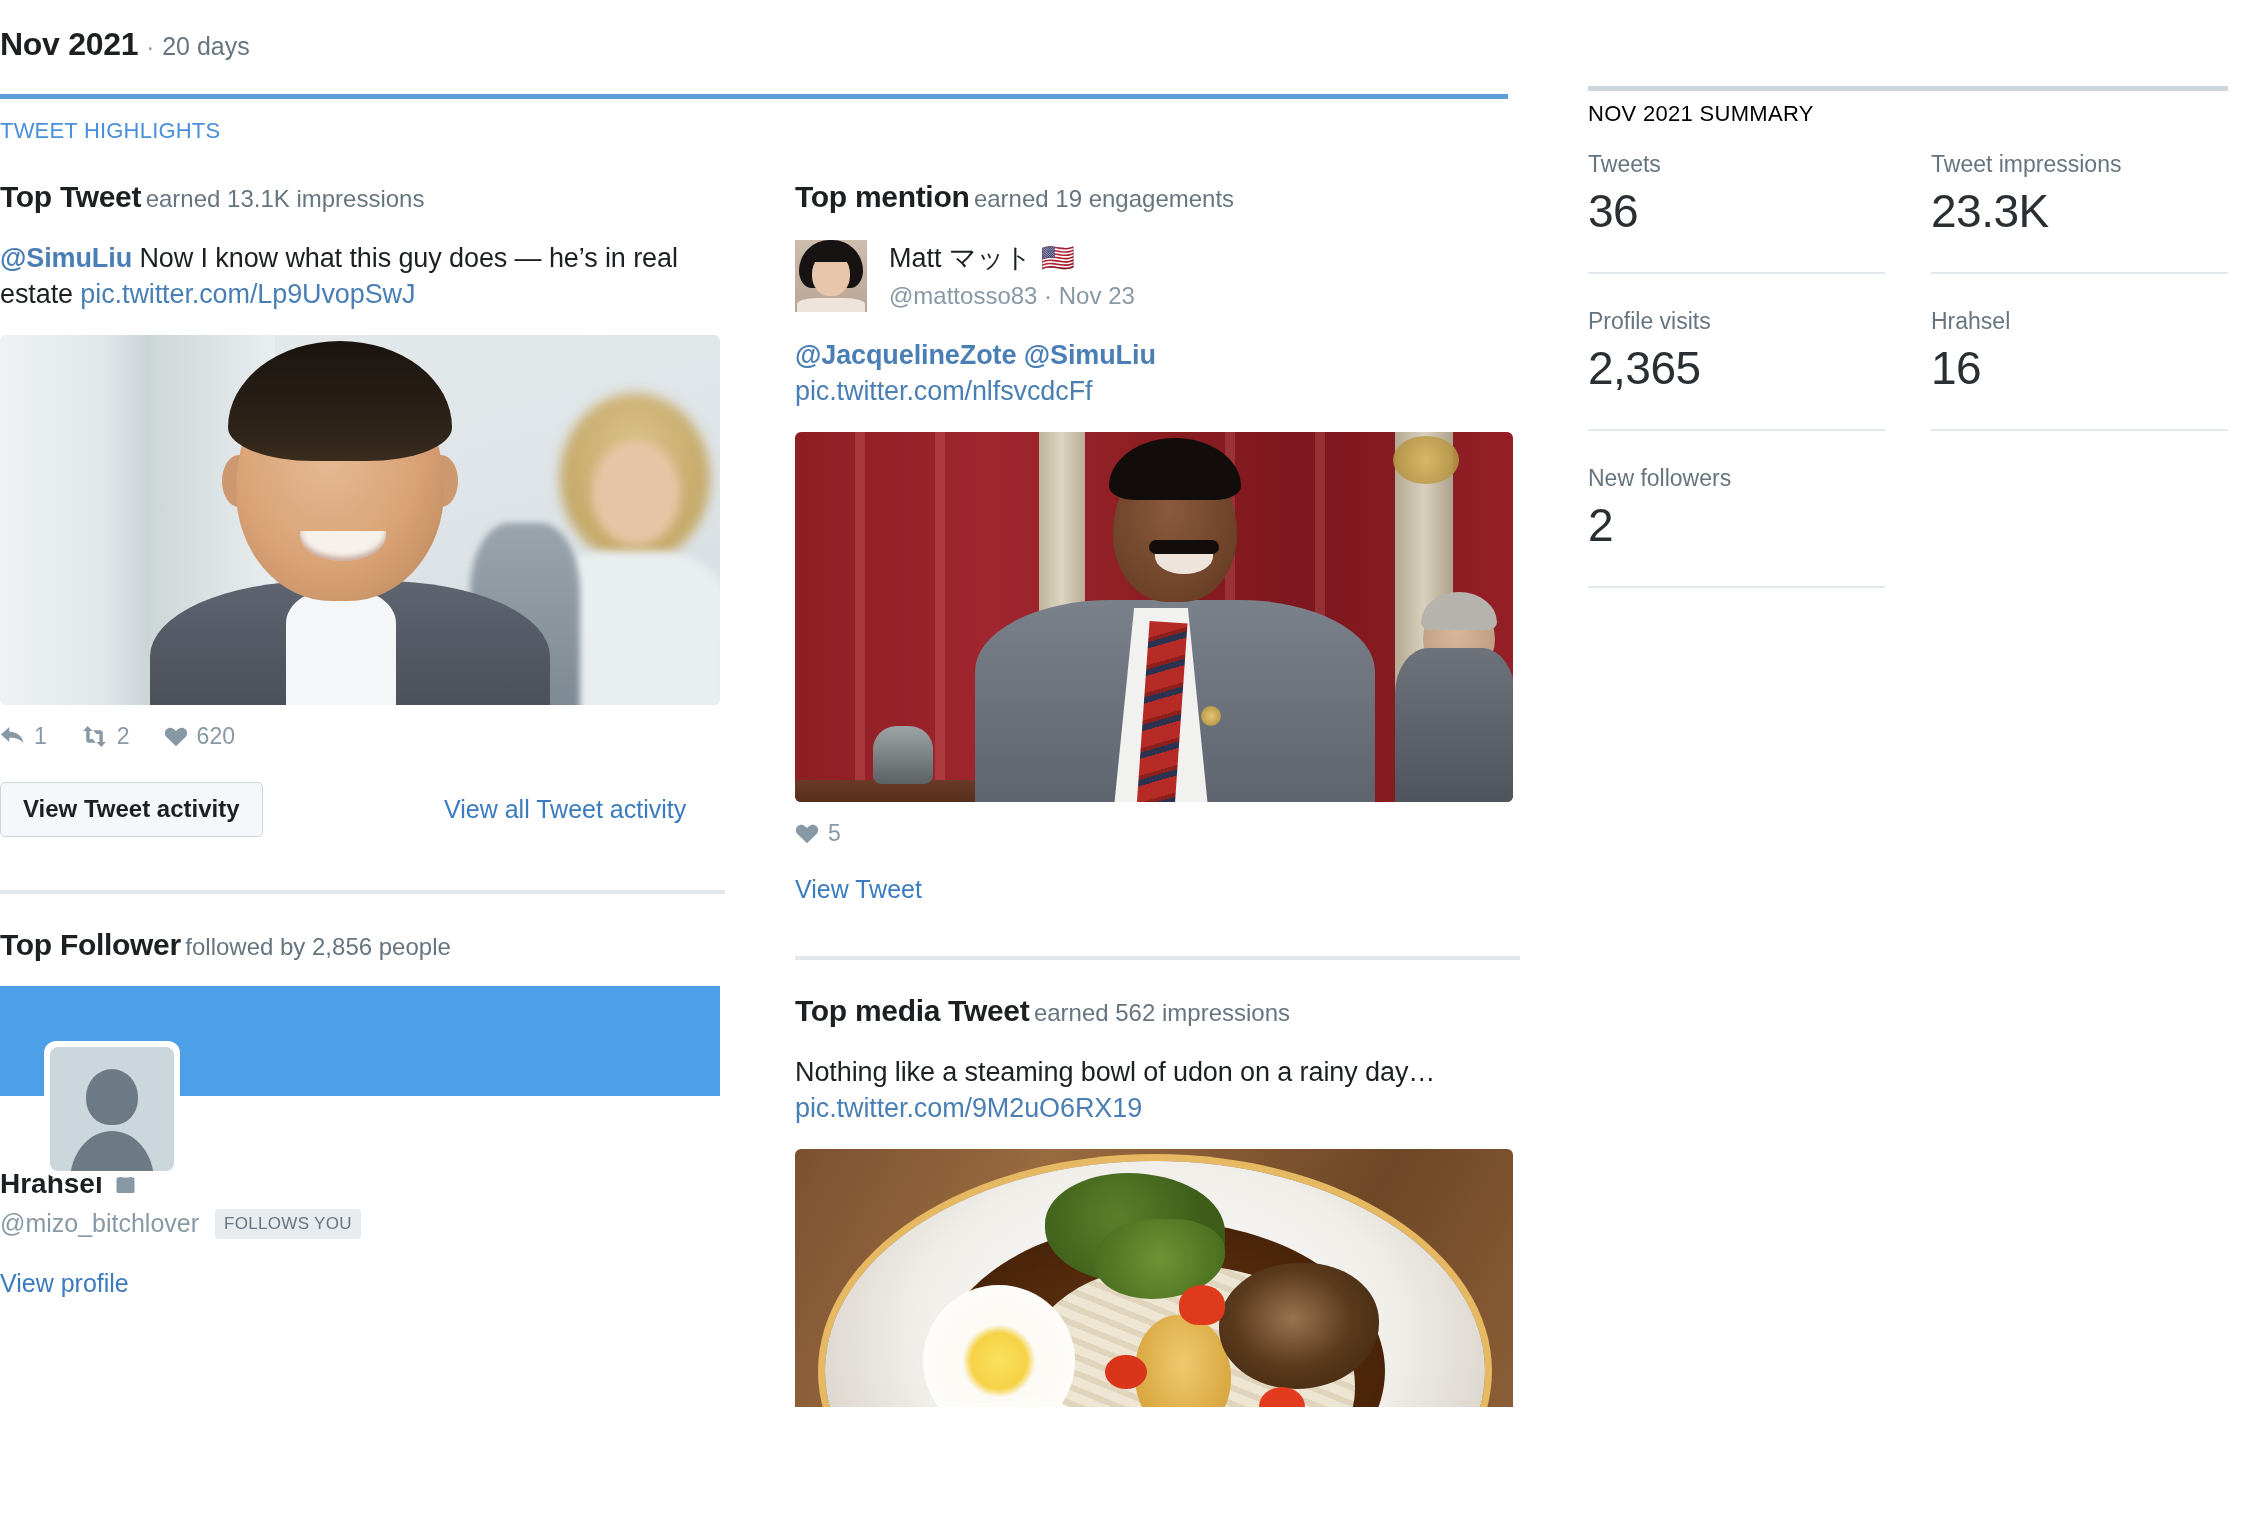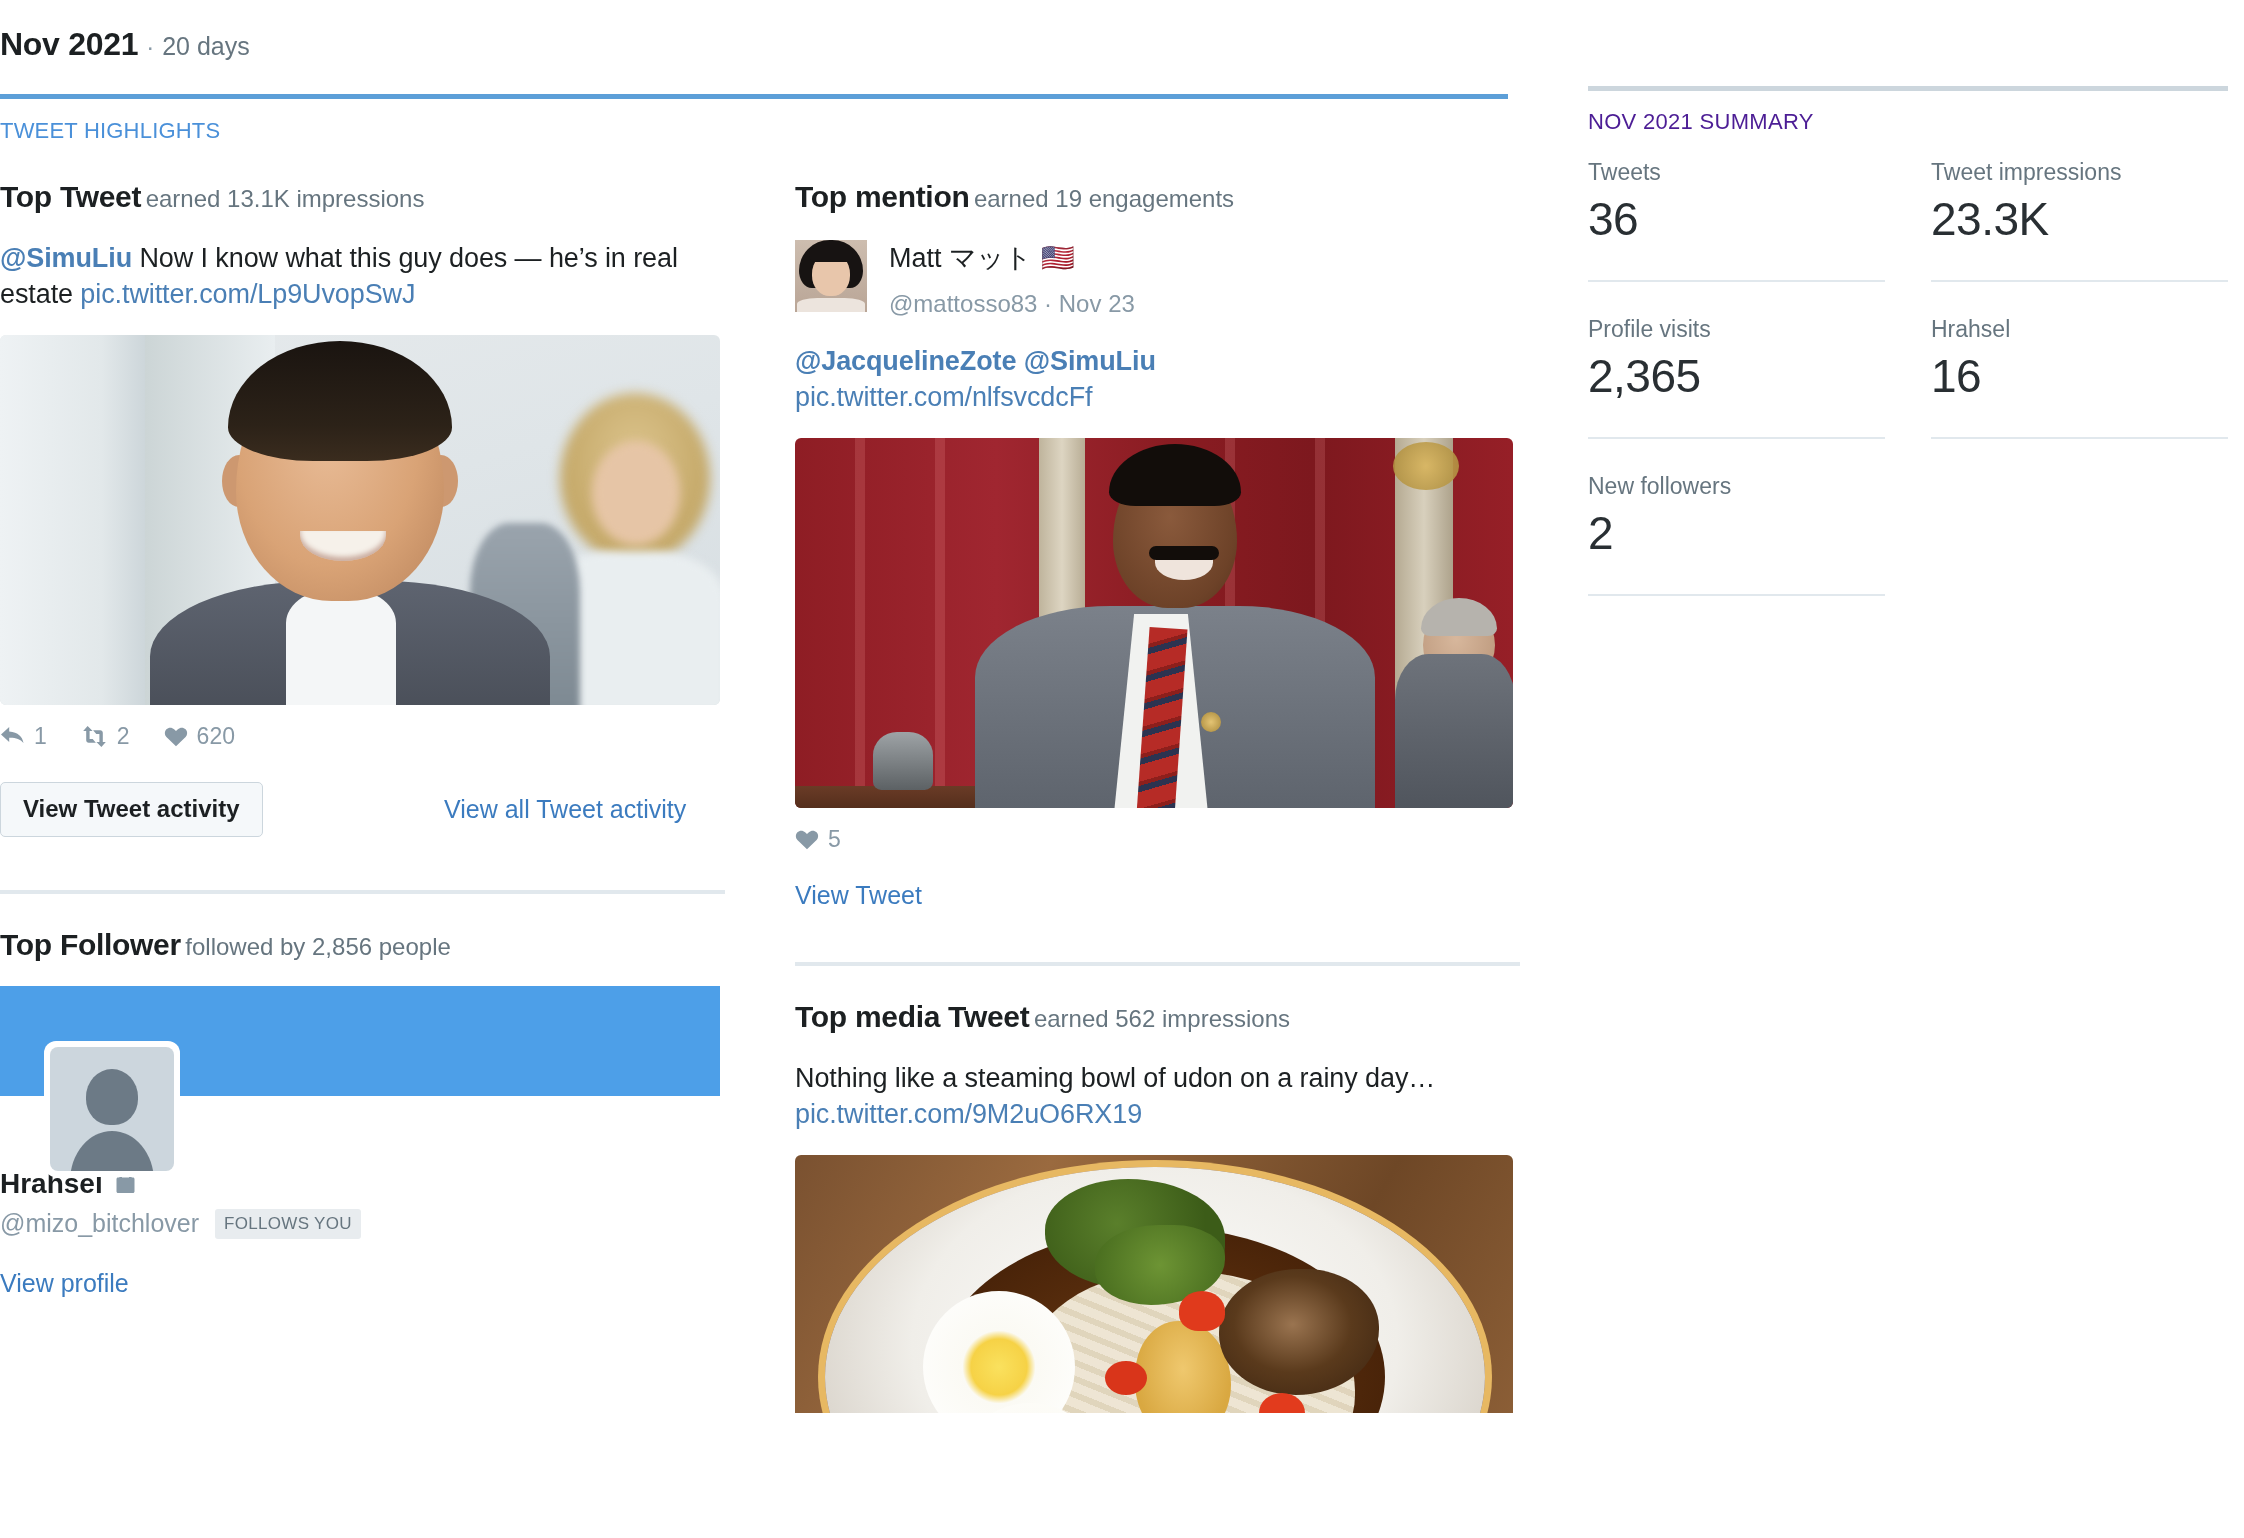--- a/index.html
+++ b/index.html
@@ -182,21 +182,21 @@
     background:#171312; border-radius: 6px;
   }
   .mention-avatar .m-body {
     position:absolute; left:2px; top:58px; width:68px; height:20px;
     background:#ece4dd; border-radius: 30% 30% 0 0;
   }
   .mention-name {
     font-size: 27px; font-weight: normal; color: #1c2022;
     display: flex; align-items: center; gap: 9px;
   }
-  .mention-handle { color: #8899a6; font-size: 24px; margin-top: 14px; }
+  .mention-handle { color: #8899a6; font-size: 24px; margin-top: 6px; }
 
   
   .mention-img {
     position: relative; width: 718px; height: 370px; margin-top: 22px;
     border-radius: 6px; overflow: hidden;
     background: linear-gradient(90deg,#8e1d24 0%,#a02630 28%,#8a1c22 52%,#7d181e 72%,#961f27 100%);
   }
   .mention-img .curtain-hi {
     position:absolute; top:0; width:10px; height:100%; background: rgba(255,160,160,.18);
   }
@@ -330,21 +330,21 @@
   .udon-img .chili3 { position:absolute; left:464px; top:238px; width:46px; height:40px;
     background:#e23b1d; border-radius: 50%; }
   .udon-img .garlic {
     position:absolute; left:340px; top:166px; width:96px; height:120px;
     background: radial-gradient(ellipse at 50% 40%, #efc86e, #d9a841 70%);
     border-radius: 46% 54% 48% 50%;
   }
 
   
   .grey-rule { width: 640px; height: 5px; background: #ccd6dd; }
-  .summary-title { margin-top: 18px; font-size: 22px; color: #4c1d95; letter-spacing: 0.3px; }
+  .summary-title { margin-top: 10px; font-size: 22px; color: #000000; letter-spacing: 0.3px; }
   .stats-grid {
     margin-top: 24px;
     display: grid; grid-template-columns: 1fr 1fr; column-gap: 46px;
   }
   .stat { padding-bottom: 34px; border-bottom: 2px solid #e1e8ed; margin-bottom: 34px; }
   .stat.empty { border-bottom: none; }
   .stat-label { font-size: 23px; color: #66757f; }
   .stat-value { font-size: 46px; color: #292f33; margin-top: 6px; letter-spacing: -0.5px; }
 </style>
 </head>

